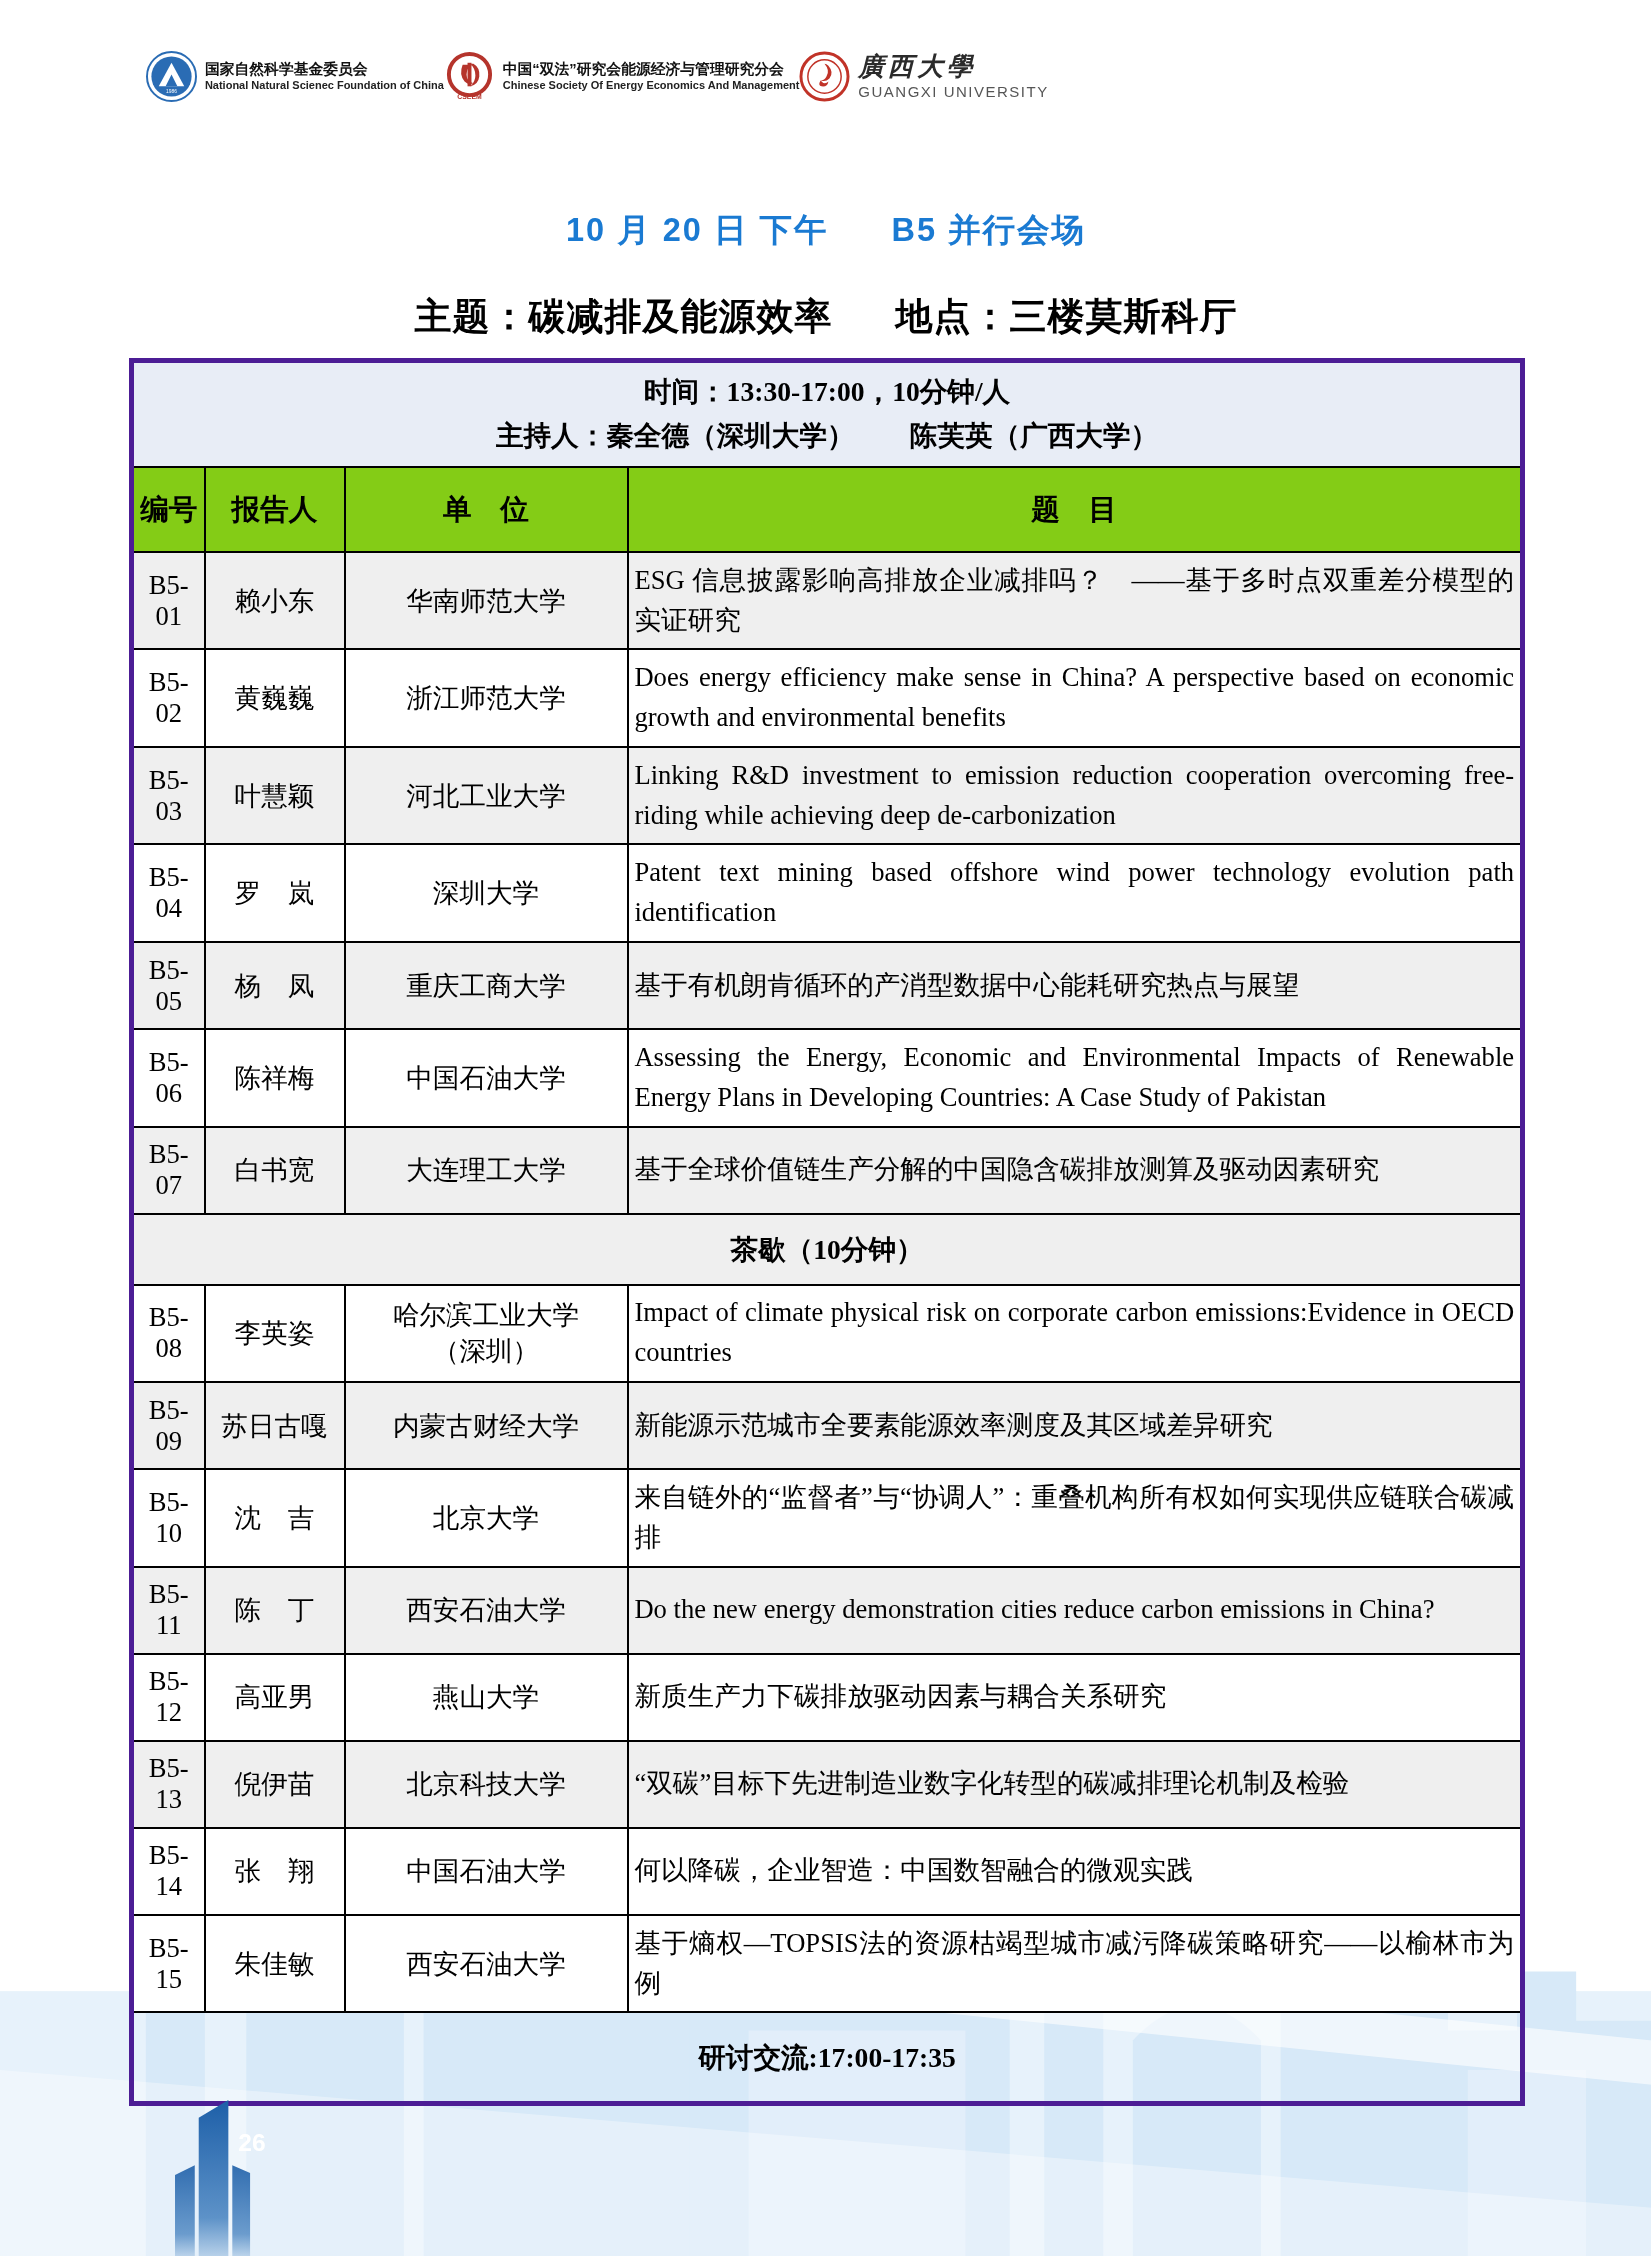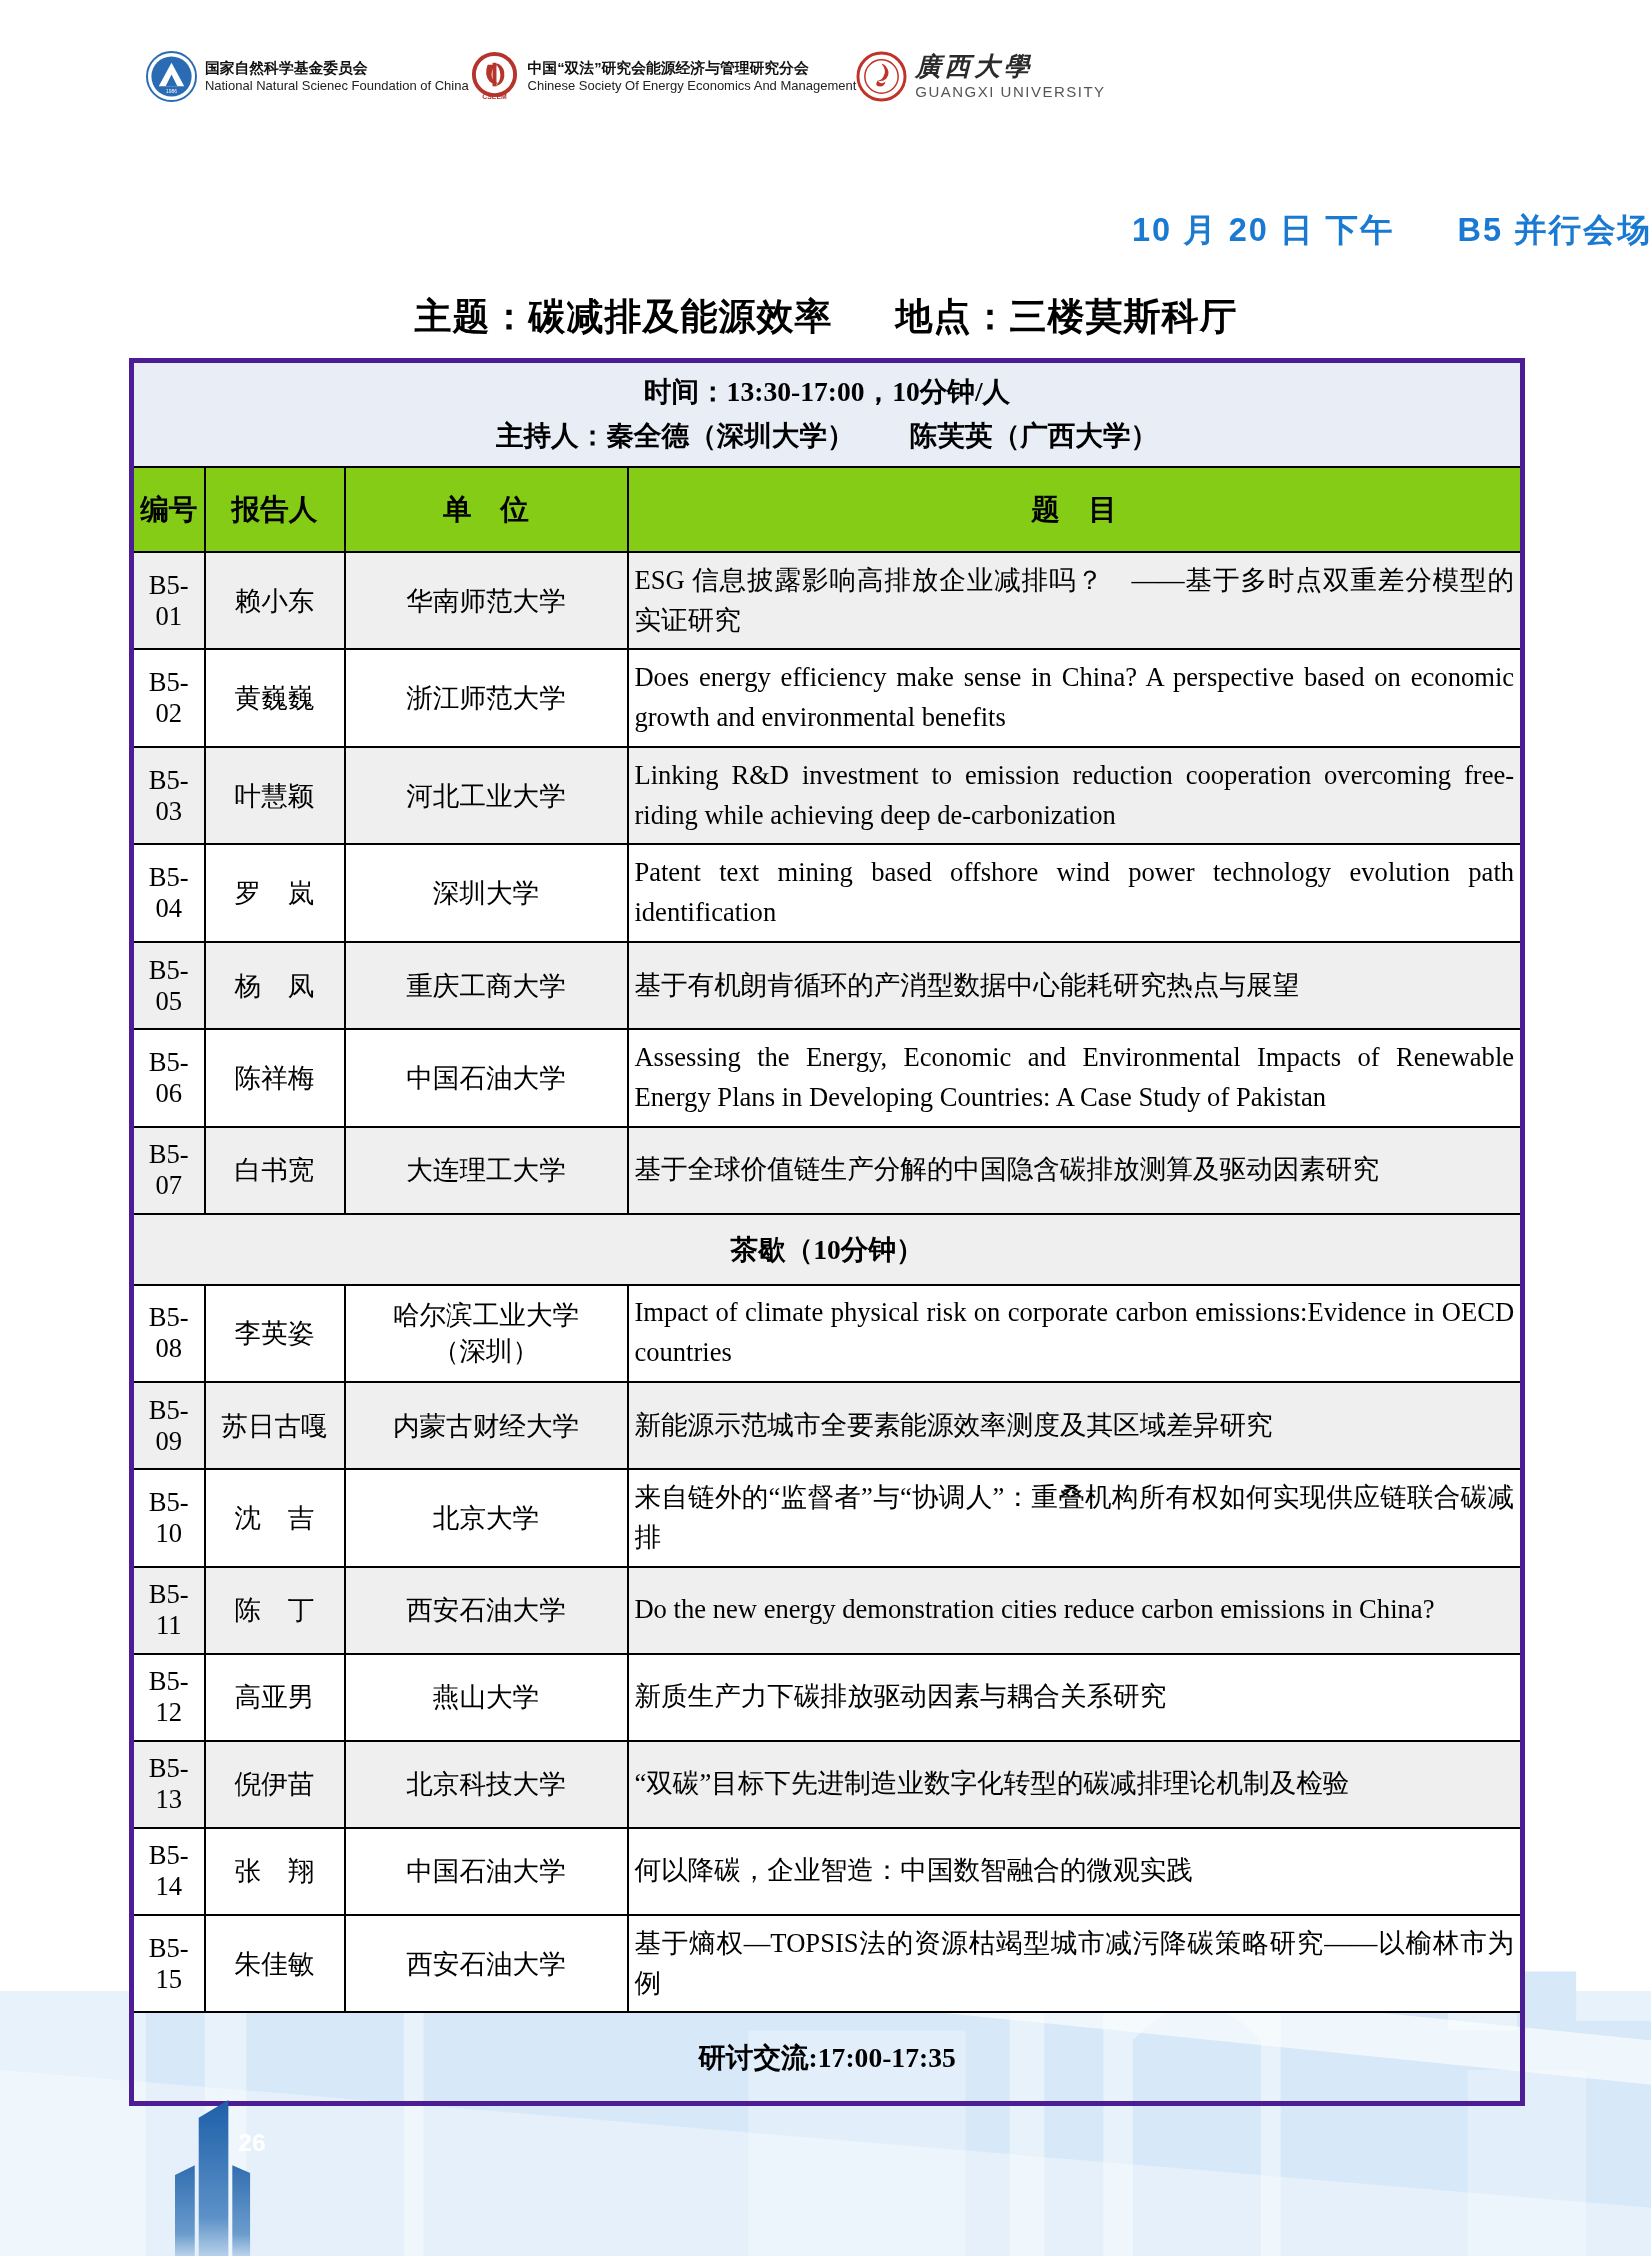--- a/index.html
+++ b/index.html
@@ -5,26 +5,26 @@
   html,body{margin:0;padding:0;}
   body{
     width:1652px;height:2257px;position:relative;background:#ffffff;
     font-family:"Liberation Serif","DejaVu Serif",serif;color:#000;overflow:hidden;
   }
   
   .logo-strip{position:absolute;left:146px;top:51px;display:flex;align-items:center;}
   .logo-group{display:flex;align-items:center;gap:7.9px;}
   .logo-text{display:flex;flex-direction:column;line-height:1.25;}
   .logo-title{font-family:"Liberation Sans","DejaVu Sans",sans-serif;font-weight:bold;font-size:14.8px;color:#111;white-space:nowrap;}
-  .logo-sub{font-family:"Liberation Sans","DejaVu Sans",sans-serif;font-weight:normal;font-size:13px;color:#222;white-space:nowrap;}
+  .logo-sub{font-family:"Liberation Sans","DejaVu Sans",sans-serif;font-weight:bold;font-size:11px;color:#222;white-space:nowrap;}
   .gxu-script{font-family:"DejaVu Serif","Liberation Serif",serif;font-style:italic;font-weight:bold;font-size:25.6px;color:#2b2b2b;letter-spacing:3.9px;white-space:nowrap;}
   .gxu-sub{font-family:"Liberation Sans","DejaVu Sans",sans-serif;font-size:15px;color:#555;letter-spacing:1.5px;white-space:nowrap;}
   
   .session-title{
-    position:absolute;top:209px;left:0;width:100%;text-align:right;
+    position:absolute;top:209px;left:0;width:100%;text-align:center;
     font-family:"Liberation Sans","DejaVu Sans",sans-serif;font-weight:bold;
     font-size:32.5px;color:#1a7ad2;letter-spacing:2px;
   }
   .topic-title{
     position:absolute;top:264px;left:0;width:100%;text-align:center;
     font-family:"Liberation Sans","DejaVu Sans",sans-serif;font-weight:bold;
     font-size:37px;color:#000;letter-spacing:1px;margin-top:28px;
   }
   .tgap{display:inline-block;width:63px;}
   

